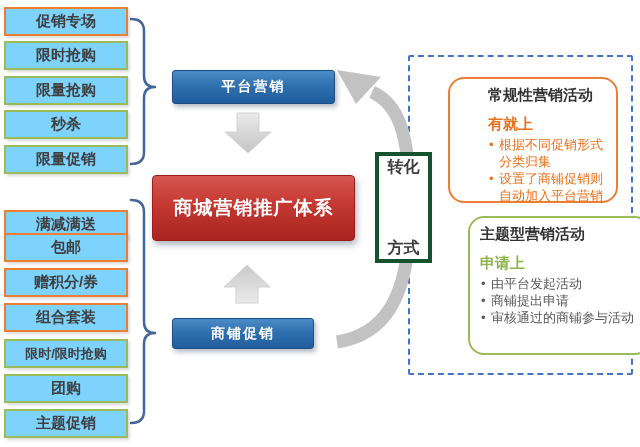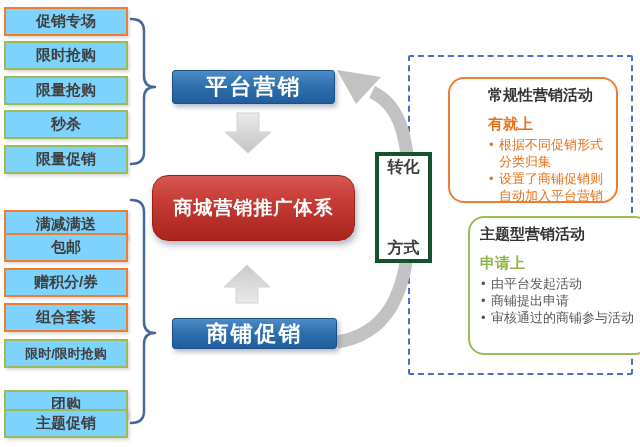--- a/index.html
+++ b/index.html
@@ -20,28 +20,28 @@
   
   .overlay { position:absolute; left:0; top:0; z-index:2; pointer-events:none; }
   
   .center-box {
     position:absolute; display:flex; align-items:center; justify-content:center;
     color:#fff; font-weight:bold; box-sizing:border-box; z-index:4;
   }
   .blue-box {
     background:linear-gradient(180deg,#4B8CC8 0%,#2F70AE 45%,#215D9D 100%);
     border:1px solid #1C4F86; border-radius:3px;
-    box-shadow:2px 3px 5px rgba(105,115,135,0.5); letter-spacing:2px; font-size:22px;
+    box-shadow:2px 3px 5px rgba(105,115,135,0.5); letter-spacing:2px; font-size:14px;
   }
   #platform-box { left:172px; top:70px;  width:163px; height:34px; }
-  #shop-box     { left:172px; top:318px; width:165px; height:31px; }
+  #shop-box     { left:172px; top:318px; width:142px; height:31px; }
   #core-box {
     left:152px; top:175px; width:203px; height:66px; font-size:19px; letter-spacing:1px;
     background:linear-gradient(180deg,#D65751 0%,#C63B34 40%,#AA231E 100%);
-    border:1px solid #9A1F1A; border-radius:16px;
+    border:1px solid #9A1F1A; border-radius:4px;
     box-shadow:2px 4px 6px rgba(105,115,135,0.5);
   }
   
   #conversion-box {
     position:absolute; left:375px; top:152px; width:57px; height:111px; box-sizing:border-box;
     background:#fff; border:4px solid #14532d; z-index:5;
     display:flex; flex-direction:column; align-items:center; justify-content:space-between;
     font-size:16px; font-weight:bold; color:#3D3D3D; line-height:1.35;
   }
   
@@ -74,21 +74,21 @@
   <div class="lbox green" style="top:41px">限时抢购</div>
   <div class="lbox green" style="top:76px">限量抢购</div>
   <div class="lbox green" style="top:110px">秒杀</div>
   <div class="lbox green" style="top:145px">限量促销</div>
 
   <div class="lbox orange" style="top:210px">满减满送</div>
   <div class="lbox orange" style="top:233px">包邮</div>
   <div class="lbox orange" style="top:268px">赠积分/券</div>
   <div class="lbox orange" style="top:303px">组合套装</div>
   <div class="lbox green small" style="top:339px">限时/限时抢购</div>
-  <div class="lbox green" style="top:390px">团购</div>
+  <div class="lbox green" style="top:374px">团购</div>
   <div class="lbox green" style="top:409px">主题促销</div>
 
   <div id="dashed-panel"></div>
 
   <svg class="overlay" width="640" height="447" viewBox="0 0 640 447">
     <defs>
       <linearGradient id="gArr" x1="0" y1="0" x2="0" y2="1">
         <stop offset="0" stop-color="#EAEAEA"></stop>
         <stop offset="1" stop-color="#C4C4C4"></stop>
       </linearGradient>

